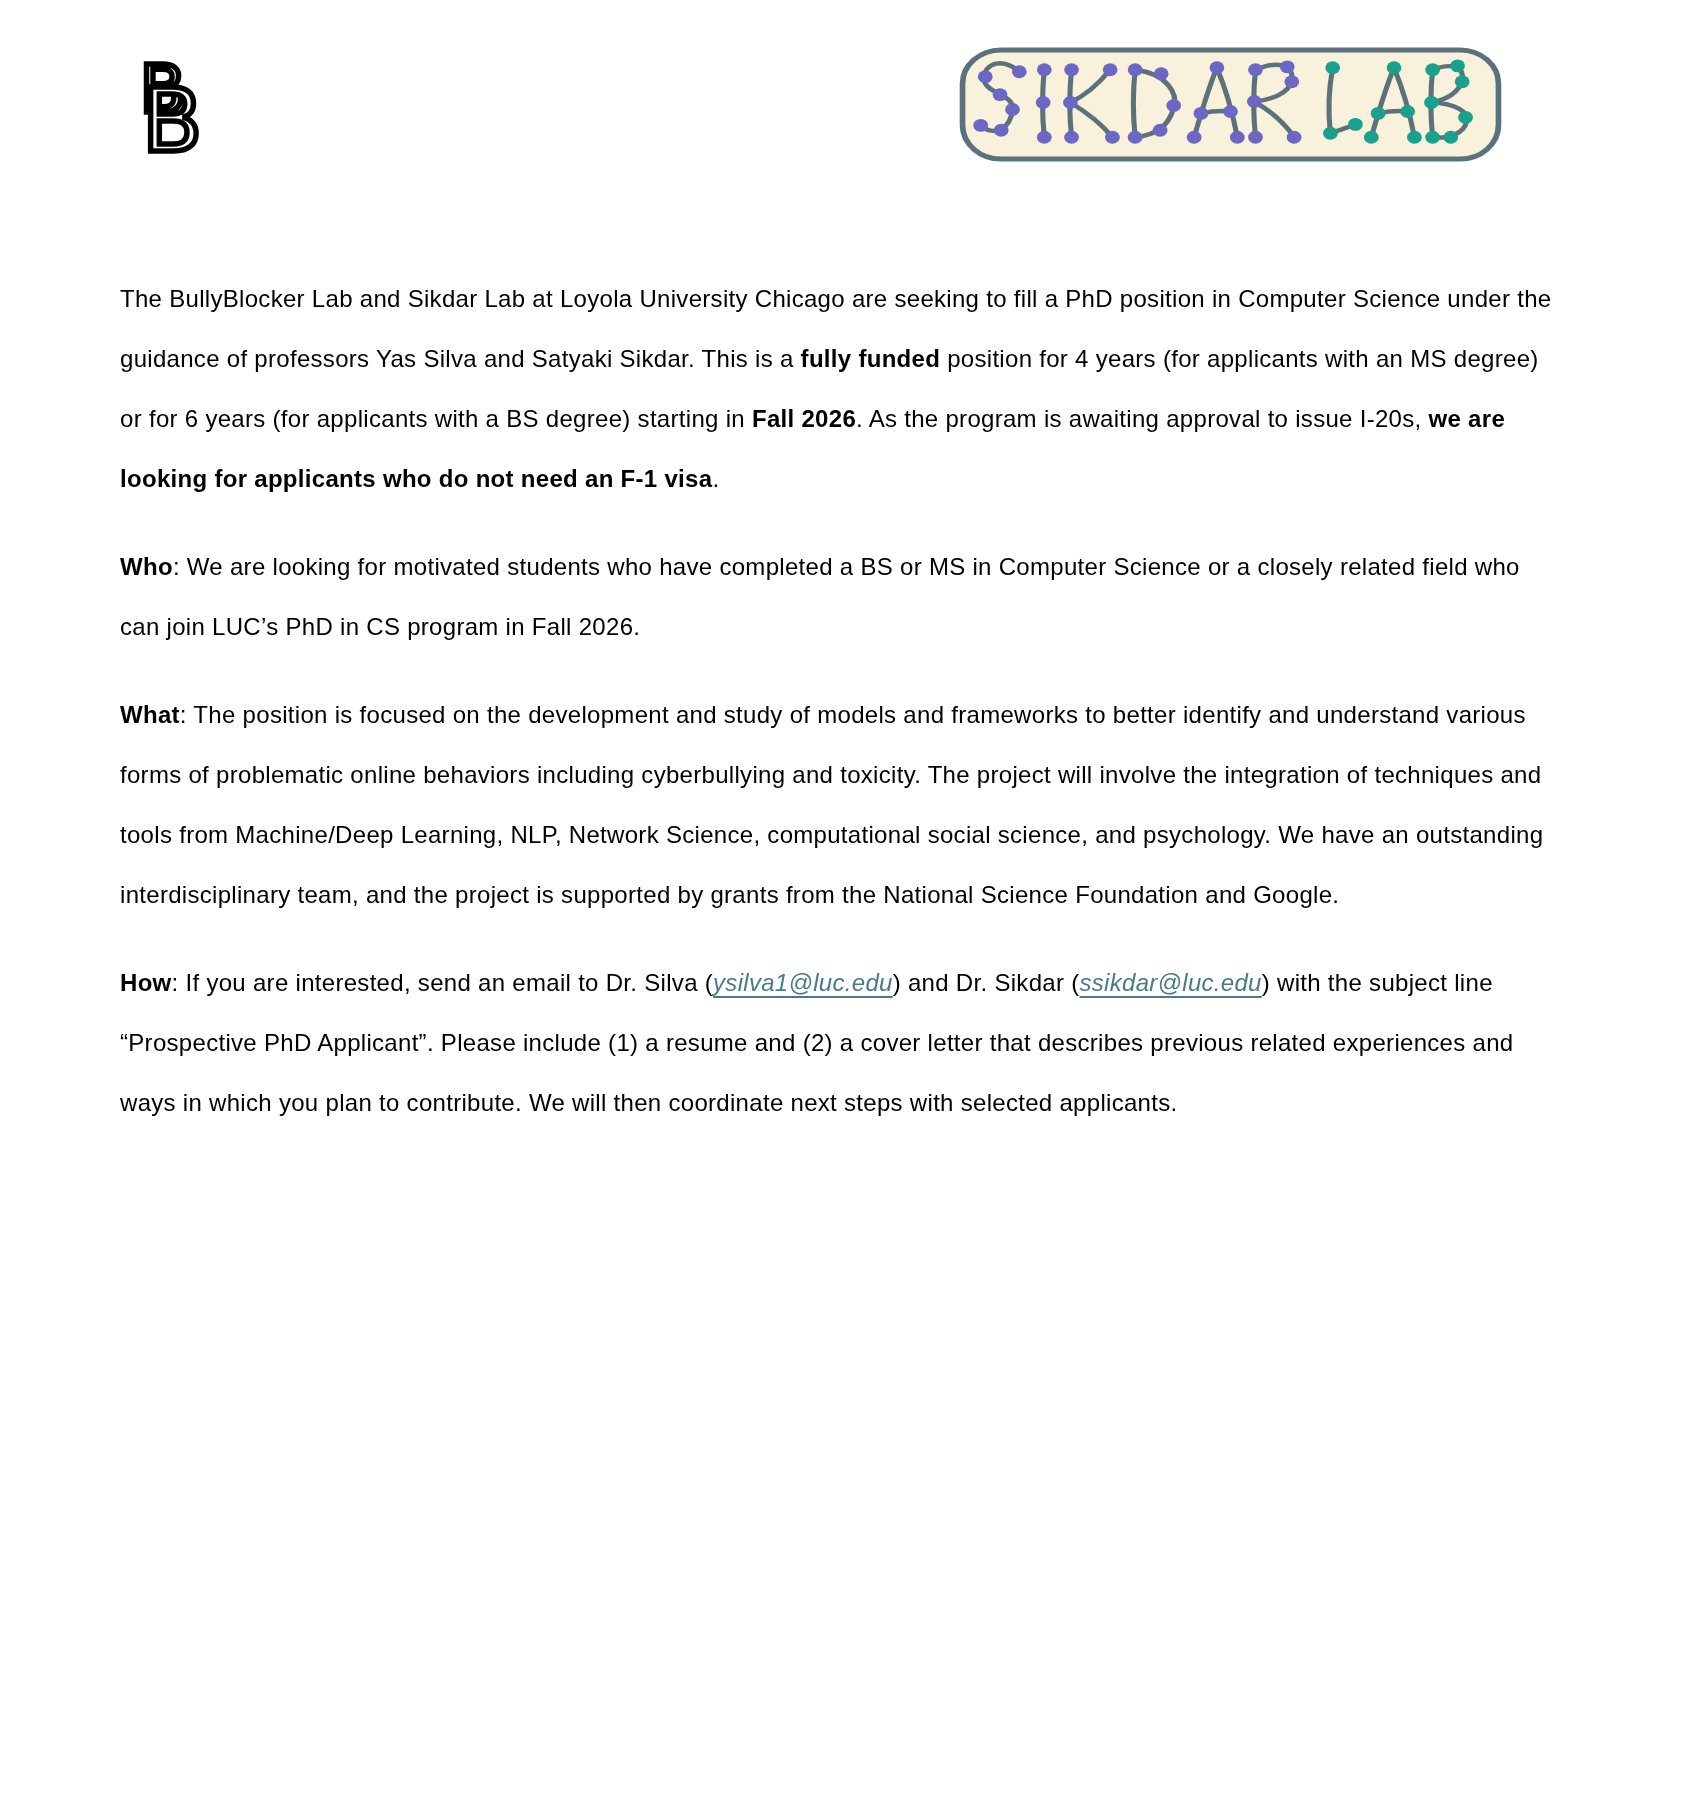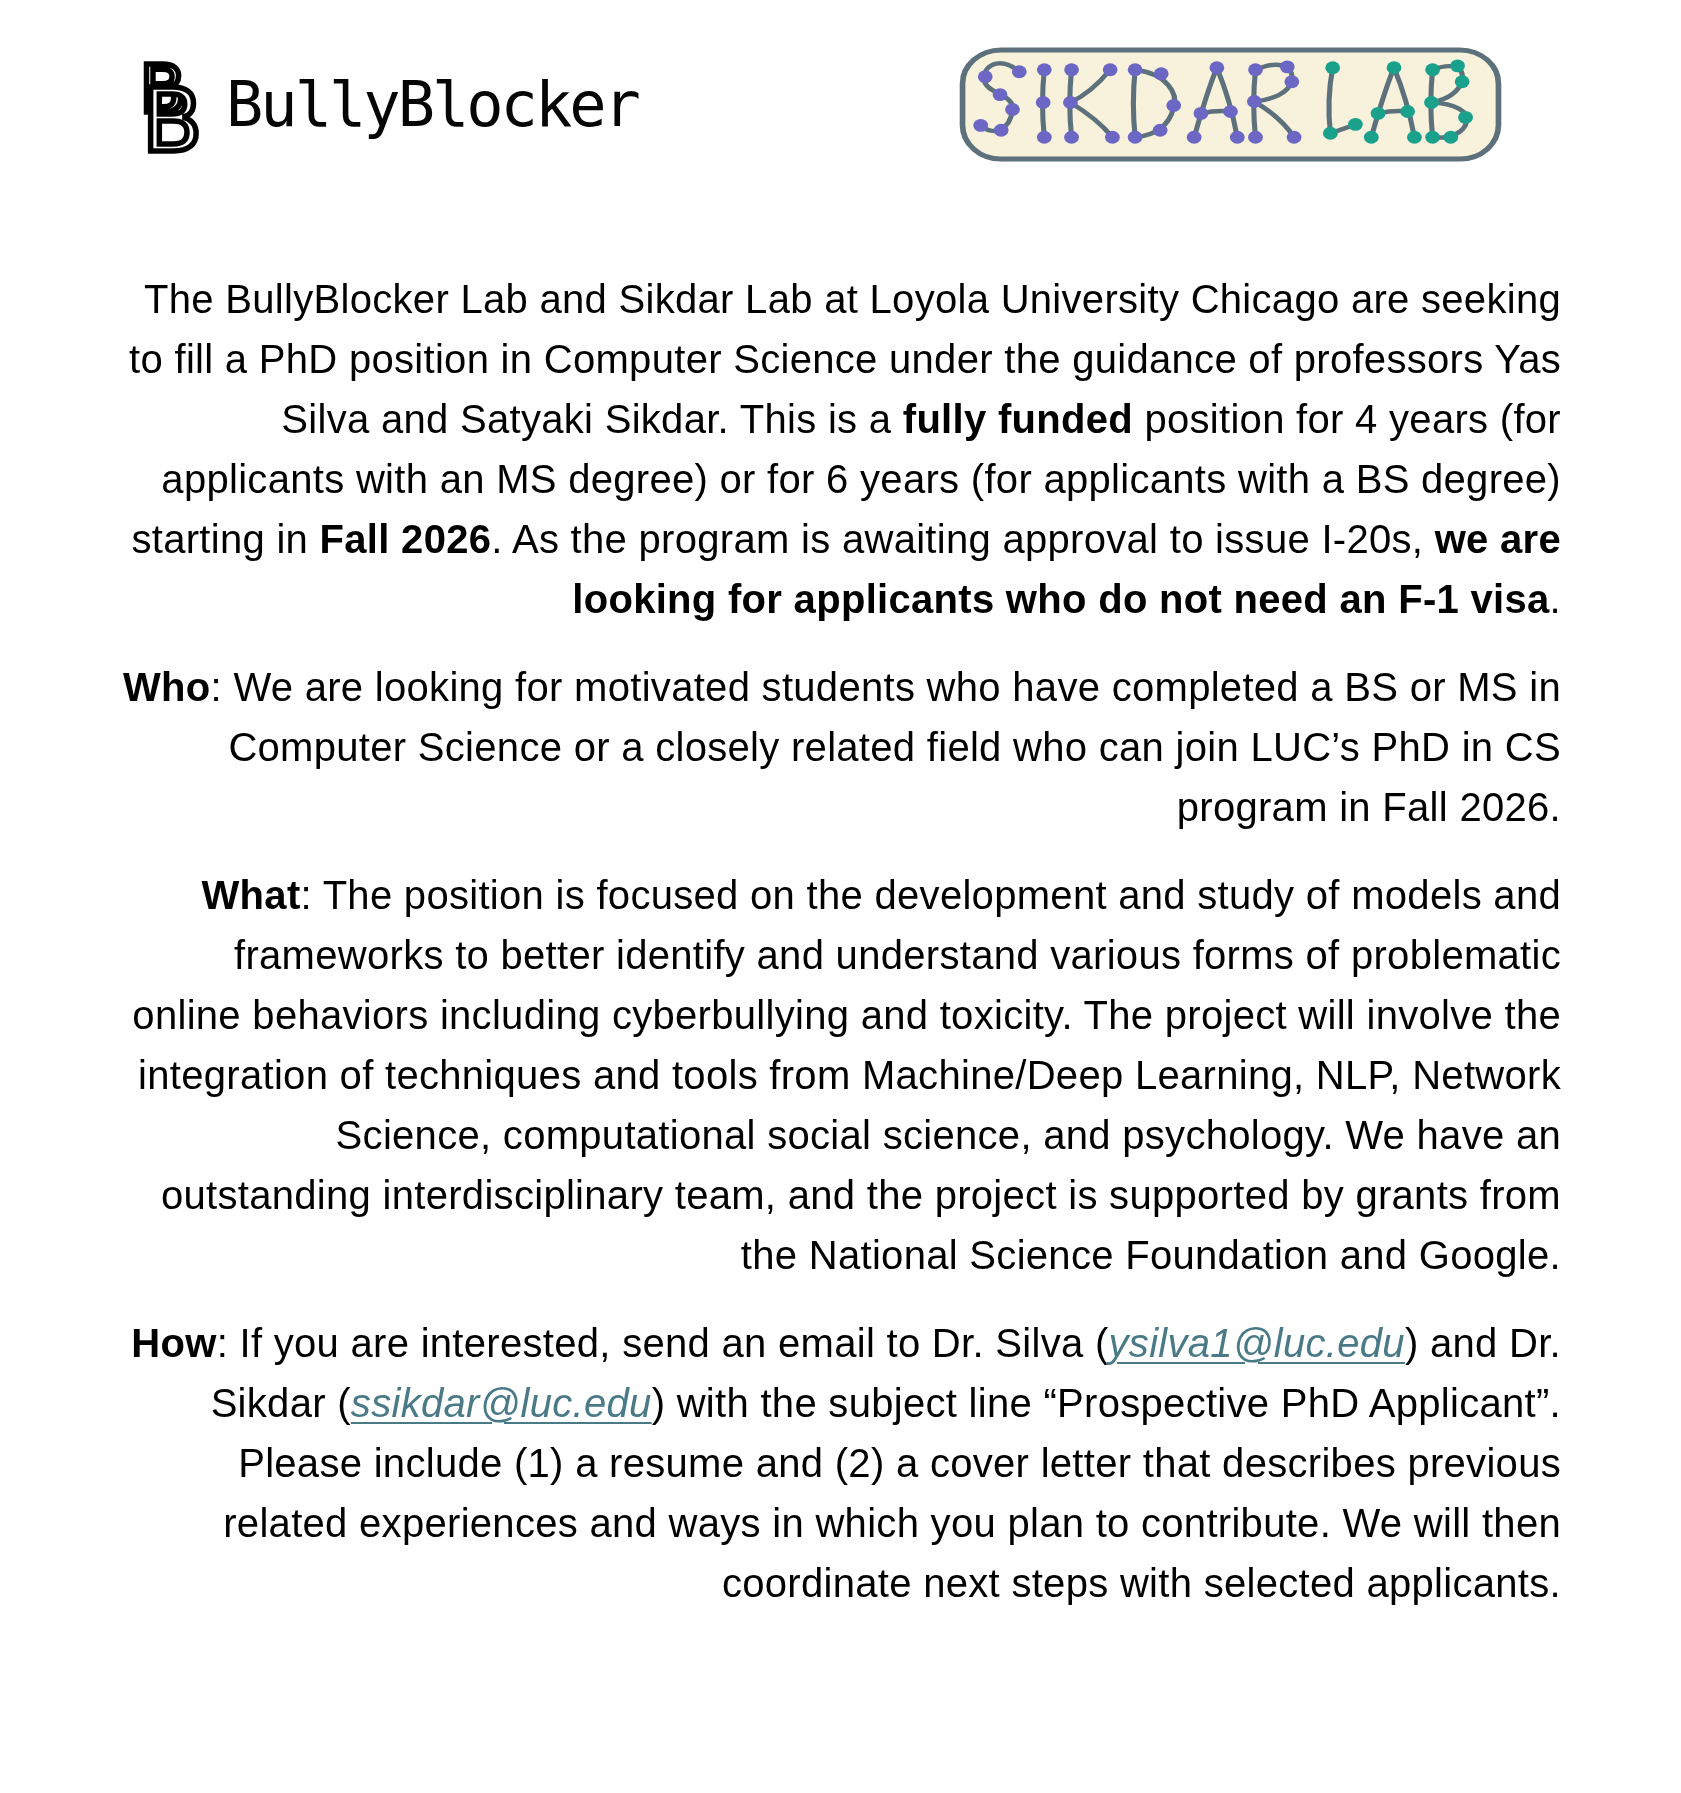--- a/index.html
+++ b/index.html
@@ -19,21 +19,21 @@
   .bb-wordmark{
     font-family:"DejaVu Sans Mono",monospace;
     font-size:62px;letter-spacing:-3px;color:#050505;white-space:nowrap;
   }
   .sikdar-svg{display:block;margin-right:58px;}
   .sikdar-box{fill:var(--sikdar-cream,#f8f2dc);stroke:var(--sikdar-slate,#5d717c);stroke-width:5;}
   .sikdar-edges path{fill:none;stroke:var(--sikdar-slate,#5d717c);stroke-width:4.5;stroke-linecap:round;}
   .n-purple{fill:var(--sikdar-purple,#6c67c5);}
   .n-teal{fill:var(--sikdar-teal,#1aa18c);}
   
-  main{margin-top:106px;font-size:40px;line-height:60px;letter-spacing:.3px;text-align:right;}
+  main{margin-top:106px;font-size:24px;line-height:60px;letter-spacing:.3px;}
   main p{margin:0 0 28px 0;}
   main p:last-child{margin-bottom:0;}
   .b{font-weight:bold;}
   a.email-link{
     color:var(--link-color,#4a7a87);
     text-decoration:underline;text-decoration-thickness:2px;text-underline-offset:5px;
     cursor:pointer;
     font-style:italic;
   }
 </style>
@@ -42,21 +42,20 @@
 
 <div class="page">
 
   <header class="masthead">
 
     <div class="bb-logo">
       <svg class="bb-icon" width="74" height="114" viewBox="0 0 74 114" aria-hidden="true">
         <text x="12" y="65" font-size="66">B</text>
         <text x="14" y="104" font-size="88">B</text>
       </svg>
-      <span class="bb-wordmark">BullyBlocker</span>
     </div>
 
     <svg class="sikdar-svg" width="545" height="117" viewBox="0 0 480 118" preserveAspectRatio="none" role="img" aria-label="SIKDAR LAB">
       <rect class="sikdar-box" x="4" y="4" width="472" height="110" rx="34"></rect>
       <g class="sikdar-edges">
 
         <path d="M54,26 C40,12 24,16 23,32 C22,48 50,48 48,64 C46,84 32,92 20,80"></path>
 
         <path d="M76,24 C74,46 74,70 76,92"></path>
 

